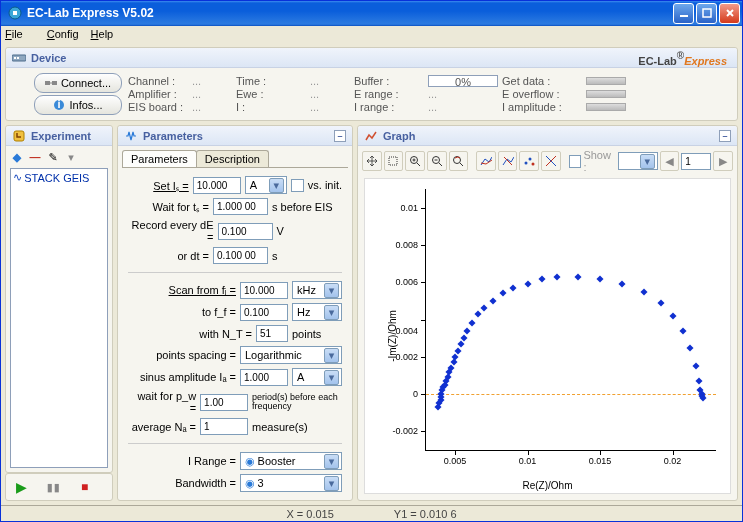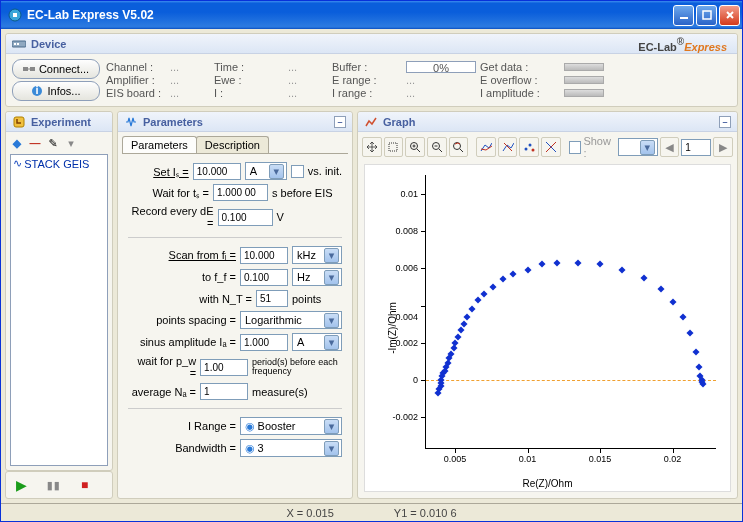--- a/index.html
+++ b/index.html
@@ -15,21 +15,21 @@
   .winbtn { width:21px; height:21px; border:1px solid #fff; border-radius:3px; background:linear-gradient(#6da8ec,#2a63c8); display:flex; align-items:center; justify-content:center; color:white; font-weight:bold; font-family:Arial; }
   .winbtn.close { background:linear-gradient(#f29b89,#d43a1b); }
   .menubar { height:20px; background:#ece9d8; display:flex; align-items:center; padding:0 4px; }
   .menubar span { margin-right:12px; cursor:default; }
   .menubar span u { text-decoration: underline; }
   .content { flex:1; display:flex; flex-direction:column; padding:4px; gap:4px; }
   .panel { border:1px solid #d0cdbc; background:#f6f5ef; border-radius:3px; position:relative; }
   .panel-hdr { height:20px; display:flex; align-items:center; padding:0 6px; font-weight:bold; color:#4760a0; background:linear-gradient(#f0f4fb,#dce6f5); border-bottom:1px solid #c8d2e4; border-radius:3px 3px 0 0; }
   .panel-hdr .hicon { width:14px; height:14px; margin-right:5px; display:flex; align-items:center; justify-content:center; }
   .panel-hdr .toggle { width:12px; height:12px; border:1px solid #8e9fb9; background:#fff; display:flex; align-items:center; justify-content:center; margin-left:auto; color:#4760a0; font-size:9px; }
-  .device-body { display:flex; align-items:center; padding:2px 6px; gap:6px; font-size:10px; height:52px; }
+  .device-body { display:flex; align-items:center; padding:2px 6px; gap:6px; font-size:10px; height:52px;margin-left:22px; }
   .dev-btns { display:flex; flex-direction:column; gap:2px; }
   .dev-btn { width:88px; height:20px; border:1px solid #8e9fb9; background:linear-gradient(#fefefe,#e5e5de); display:flex; align-items:center; justify-content:center; gap:4px; border-radius:9px; }
   .dev-grid { display:grid; grid-template-columns: 60px 40px 70px 40px 70px 70px 80px 50px; column-gap:4px; row-gap:1px; font-size:10px; color:#555; align-items:center; }
   .dev-grid .lbl { color:#555; }
   .dev-grid .val { color:#999; }
   .progress { width:70px; height:12px; border:1px solid #8e9fb9; background:#fff; position:relative; text-align:center; font-size:9px; }
   .nibble { width:40px; height:8px; background:linear-gradient(#ddd, #bbb); border:1px solid #aaa; }
   .brand { position:absolute; right:10px; top:2px; font-size:16px; color:#555; }
   .brand .reg { font-size:10px; vertical-align: super; }
   .brand .exp { color:#e07820; font-style:italic; font-weight:bold; }
@@ -94,20 +94,25 @@
         </div>
       <div class="winbtn close">
           <svg width="10" height="10">
             <line x1="2" y1="2" x2="8" y2="8" stroke="#fff" stroke-width="2"></line>
             <line x1="8" y1="2" x2="2" y2="8" stroke="#fff" stroke-width="2"></line>
           </svg>
         </div>
     </div>
   </div>
 
+  <div class="menubar">
+    <span><u>F</u><span>ile</span></span>
+    <span><u>C</u>onfig</span>
+    <span><u>H</u>elp</span>
+  </div>
 
   <div class="content">
 
     <div class="panel" style="position:relative;">
       <div class="panel-hdr">
         <span class="hicon">
           <svg width="14" height="10">
               <rect x="0" y="2" width="14" height="6" rx="1" fill="#8fa8c0" stroke="#4a6a8a"></rect>
               <rect x="2" y="4" width="2" height="2" fill="#fff"></rect>
               <rect x="5" y="4" width="2" height="2" fill="#fff"></rect>
@@ -229,20 +234,25 @@
             </div>
           <div class="prow">
               <span class="plabel">Wait for tₛ =</span>
               <input class="pinput" style="width: 55px;" value="1.000 00">
               <span style="width:70px;">s  before EIS</span>
             </div>
           <div class="prow">
               <span class="plabel">Record every dE =</span>
               <input class="pinput" style="width: 55px;" value="0.100">
               <span style="width:70px;">V</span>
+            </div>
+          <div class="prow">
+              <span class="plabel">or  dt =</span>
+              <input class="pinput" style="width: 55px;" value="0.100 00">
+              <span style="width:70px;">s</span>
             </div>
           <div class="hr"></div>
           <div class="prow">
               <span class="plabel" style="text-decoration:underline;">Scan from fᵢ =</span>
               <input class="pinput" style="width: 48px;" value="10.000">
               <div class="pselect" style="width:50px">
                 <span>kHz</span>
                 <span class="arrow">▾</span>
               </div>
             </div>

